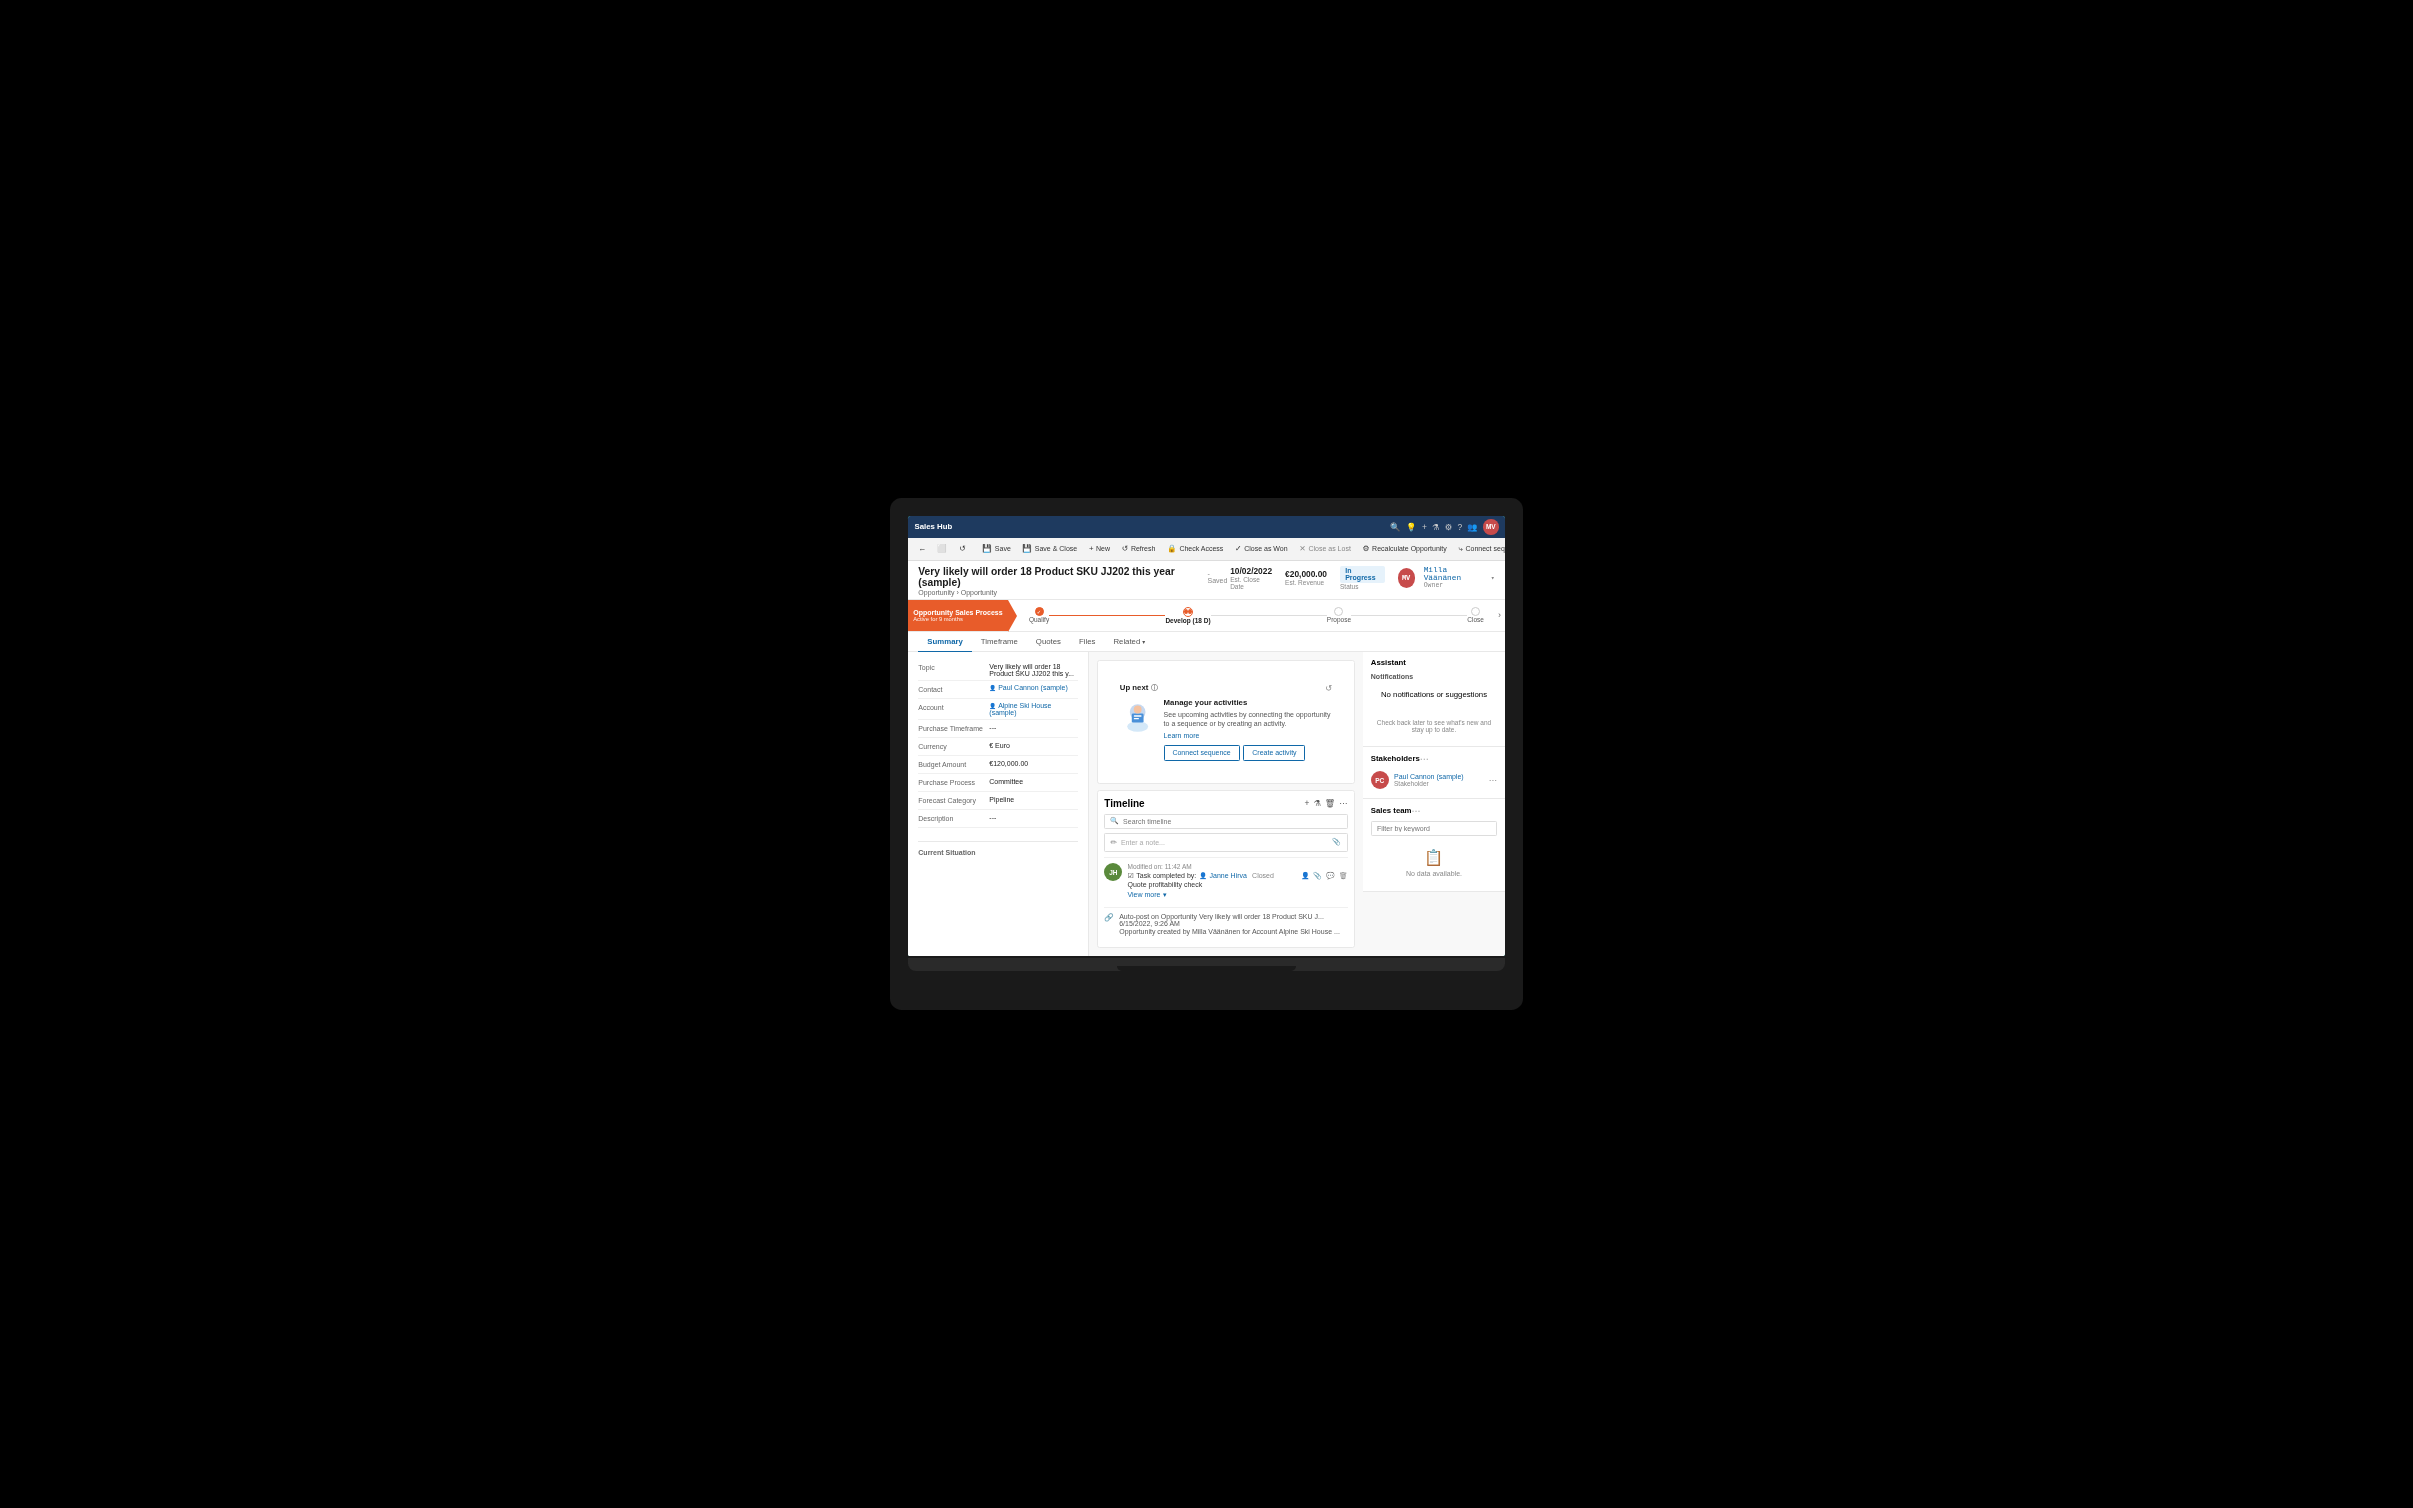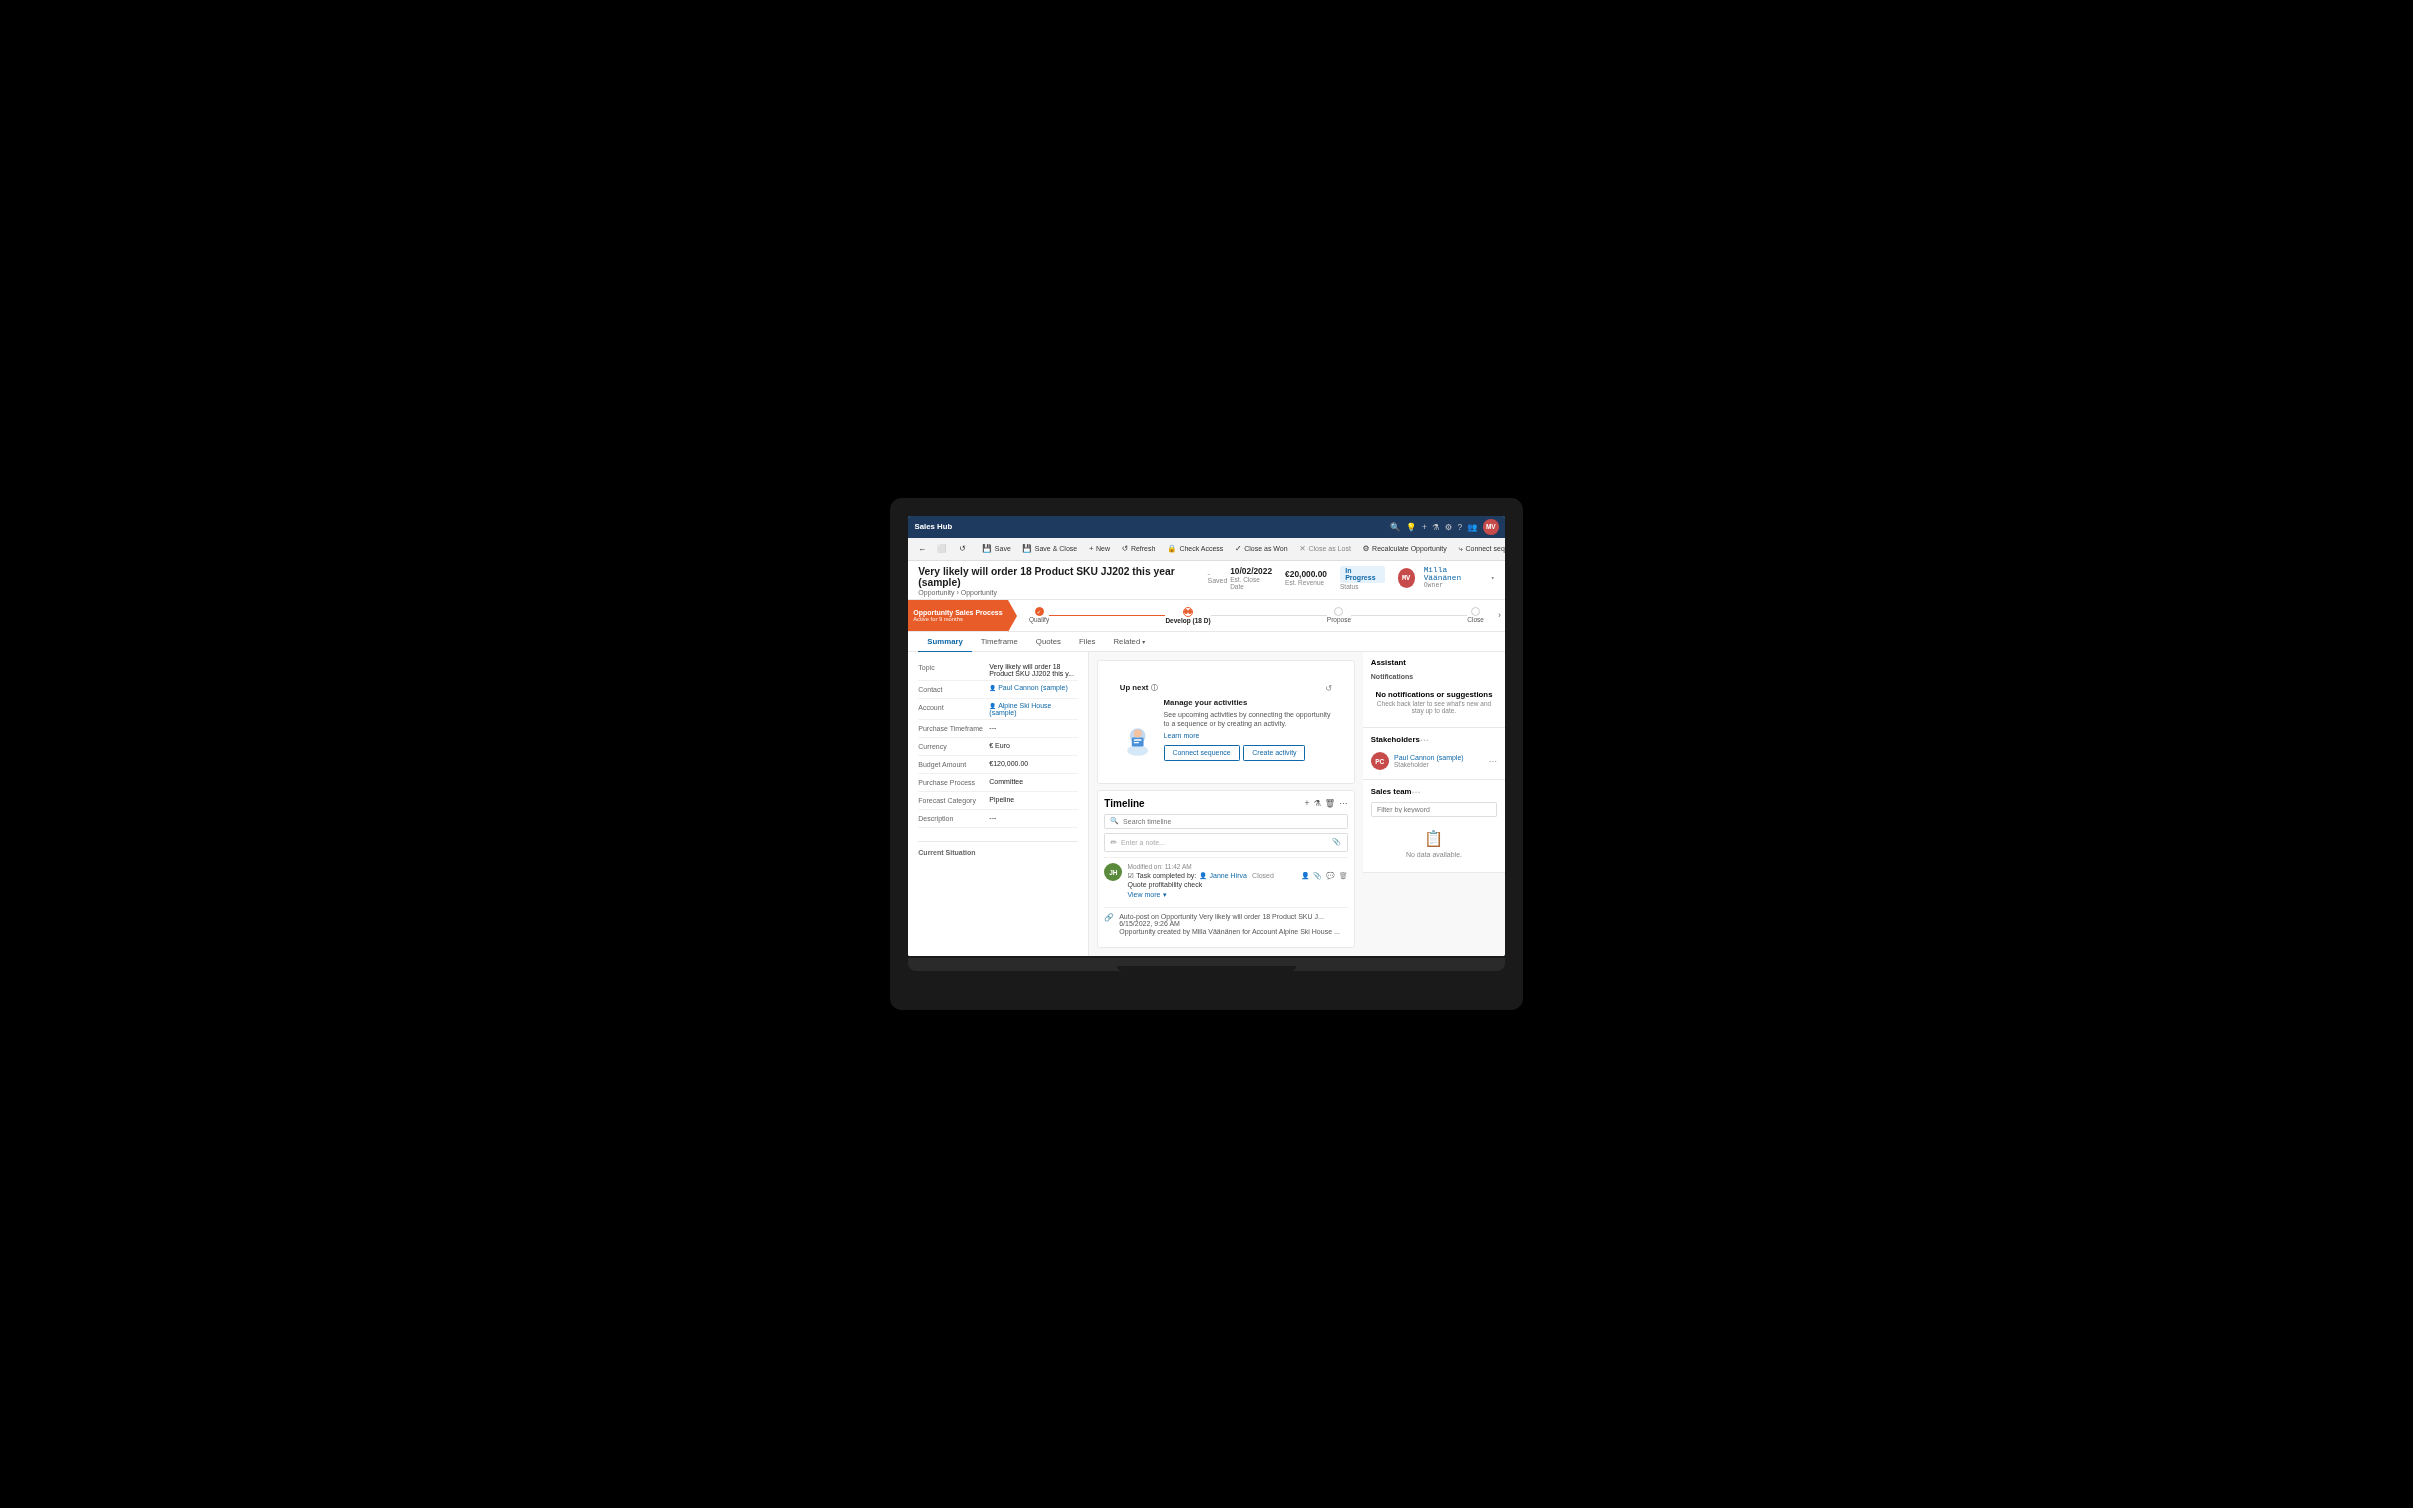--- a/index.html
+++ b/index.html
@@ -290,21 +290,21 @@
       font-size: 7.8px;
       font-weight: 600;
       color: #1a1a1a;
       display: flex;
       align-items: center;
       gap: 2.6px;
     }
     .up-next-body {
       display: flex;
       gap: 7.8px;
-      align-items: flex-end;
+      align-items: flex-start;
     }
     .up-next-illustration {
       width: 39px;
       height: 39px;
       display: flex;
       align-items: center;
       justify-content: center;
       font-size: 26px;
     }
     .up-next-text h4 {
@@ -433,21 +433,21 @@
       justify-content: flex-start;
       align-items: center;
       margin-bottom: 5.2px;
     }
     .right-section-title { font-size: 7.8px; font-weight: 600; }
     .right-section-more { font-size: 9px; color: #888; cursor: pointer; }
     .notifications-empty {
       text-align: center;
       padding: 6.5px 0;
     }
-    .notifications-empty .empty-title { font-size: 7.8px; font-weight: 700; margin-bottom: 1px; }
+    .notifications-empty .empty-title { font-size: 7.8px; font-weight: 400; margin-bottom: 20px; }
     .notifications-empty .empty-text { font-size: 6.5px; color: #888; }
     .stakeholder-item {
       display: flex;
       align-items: center;
       gap: 5.2px;
       padding: 2.6px 0;
     }
     .stakeholder-avatar {
       width: 18px;
       height: 18px;

